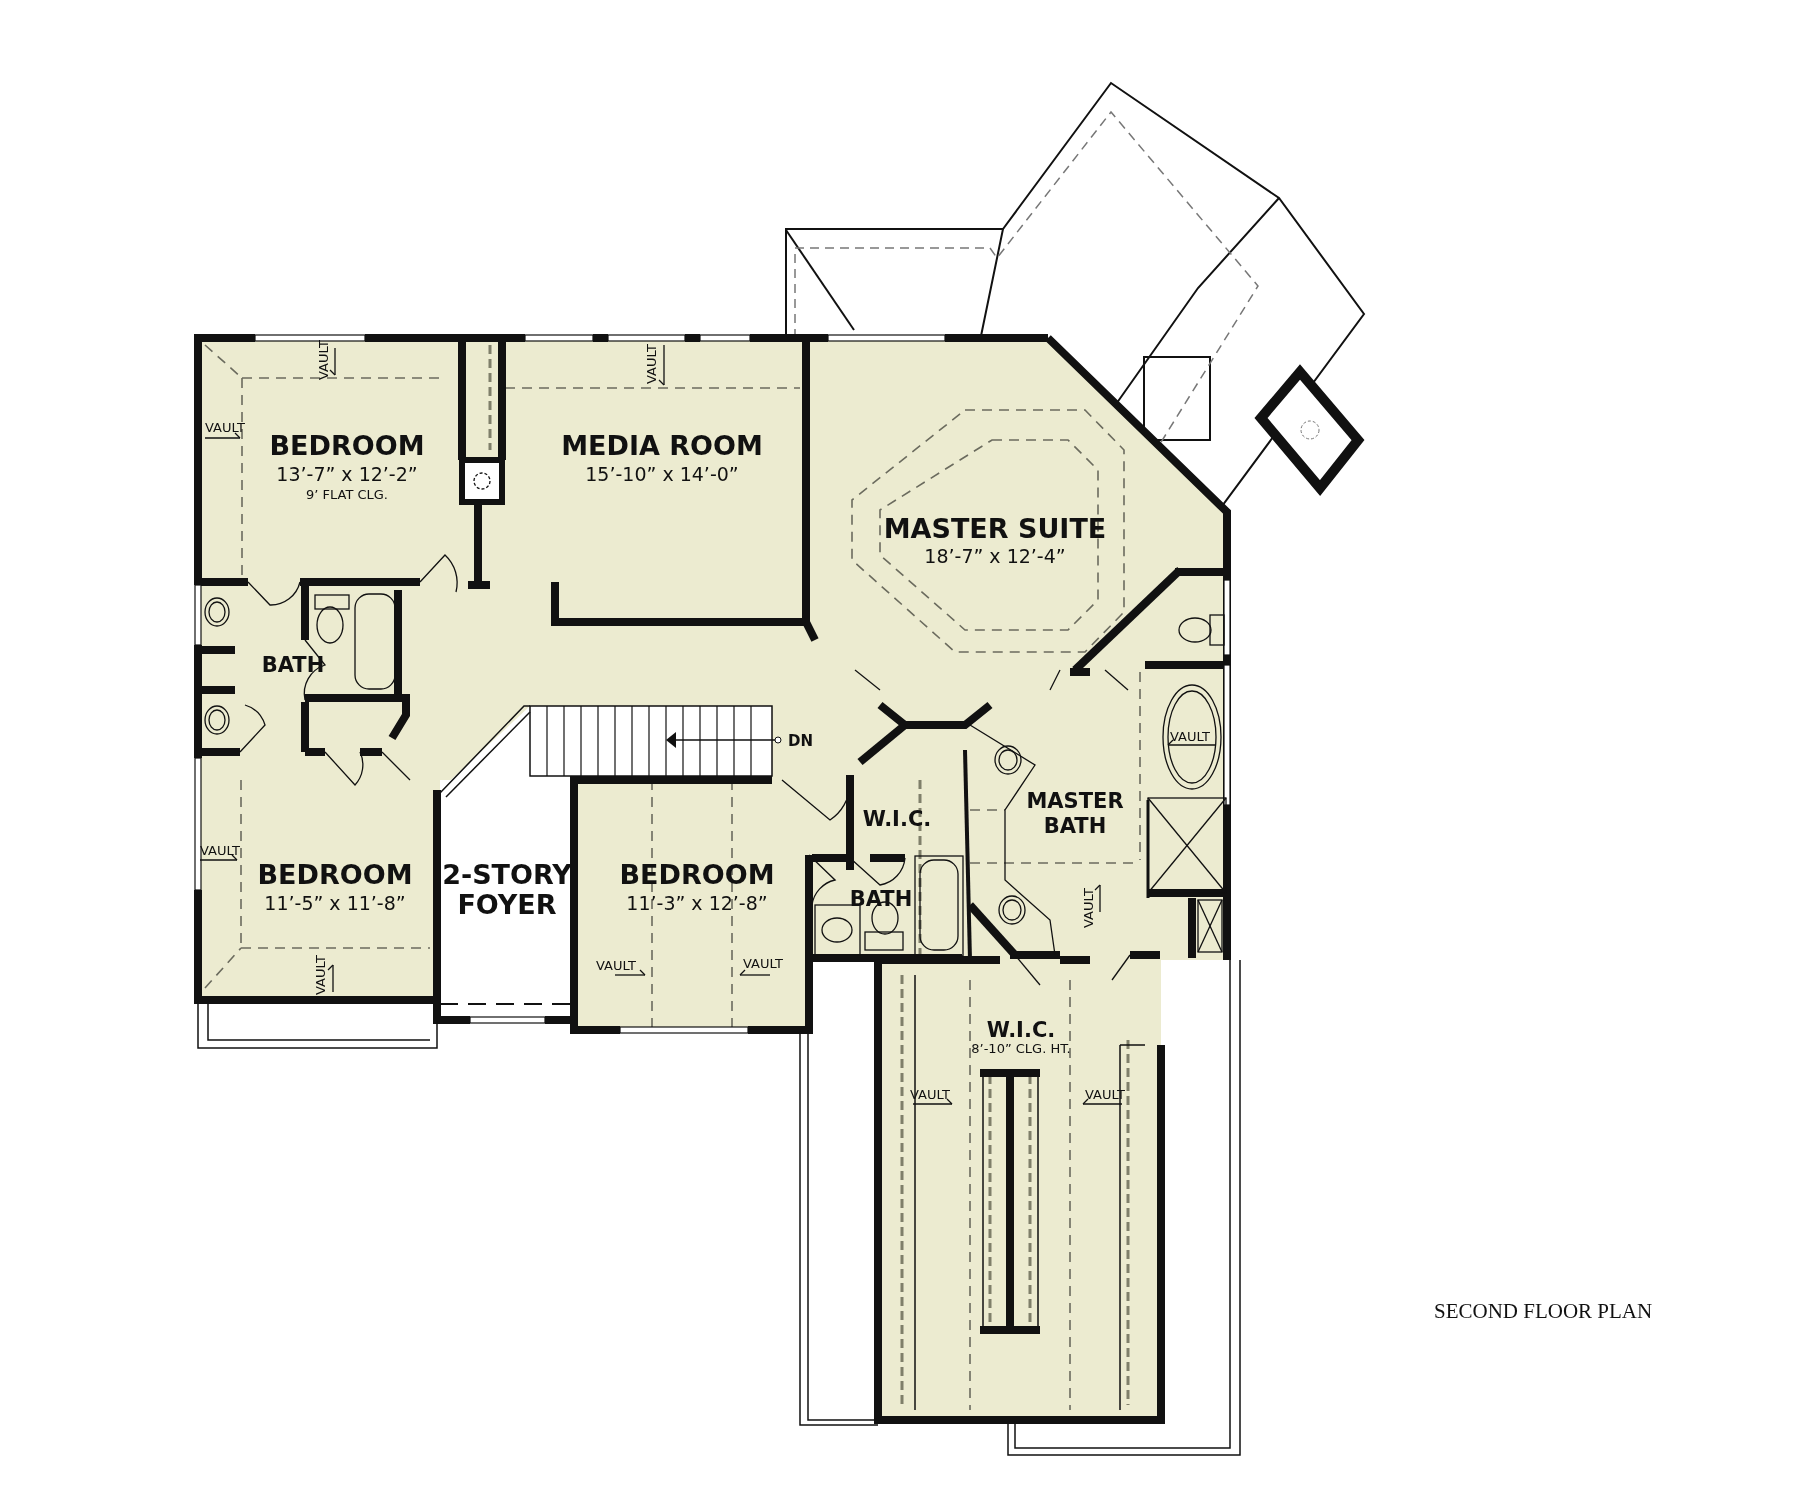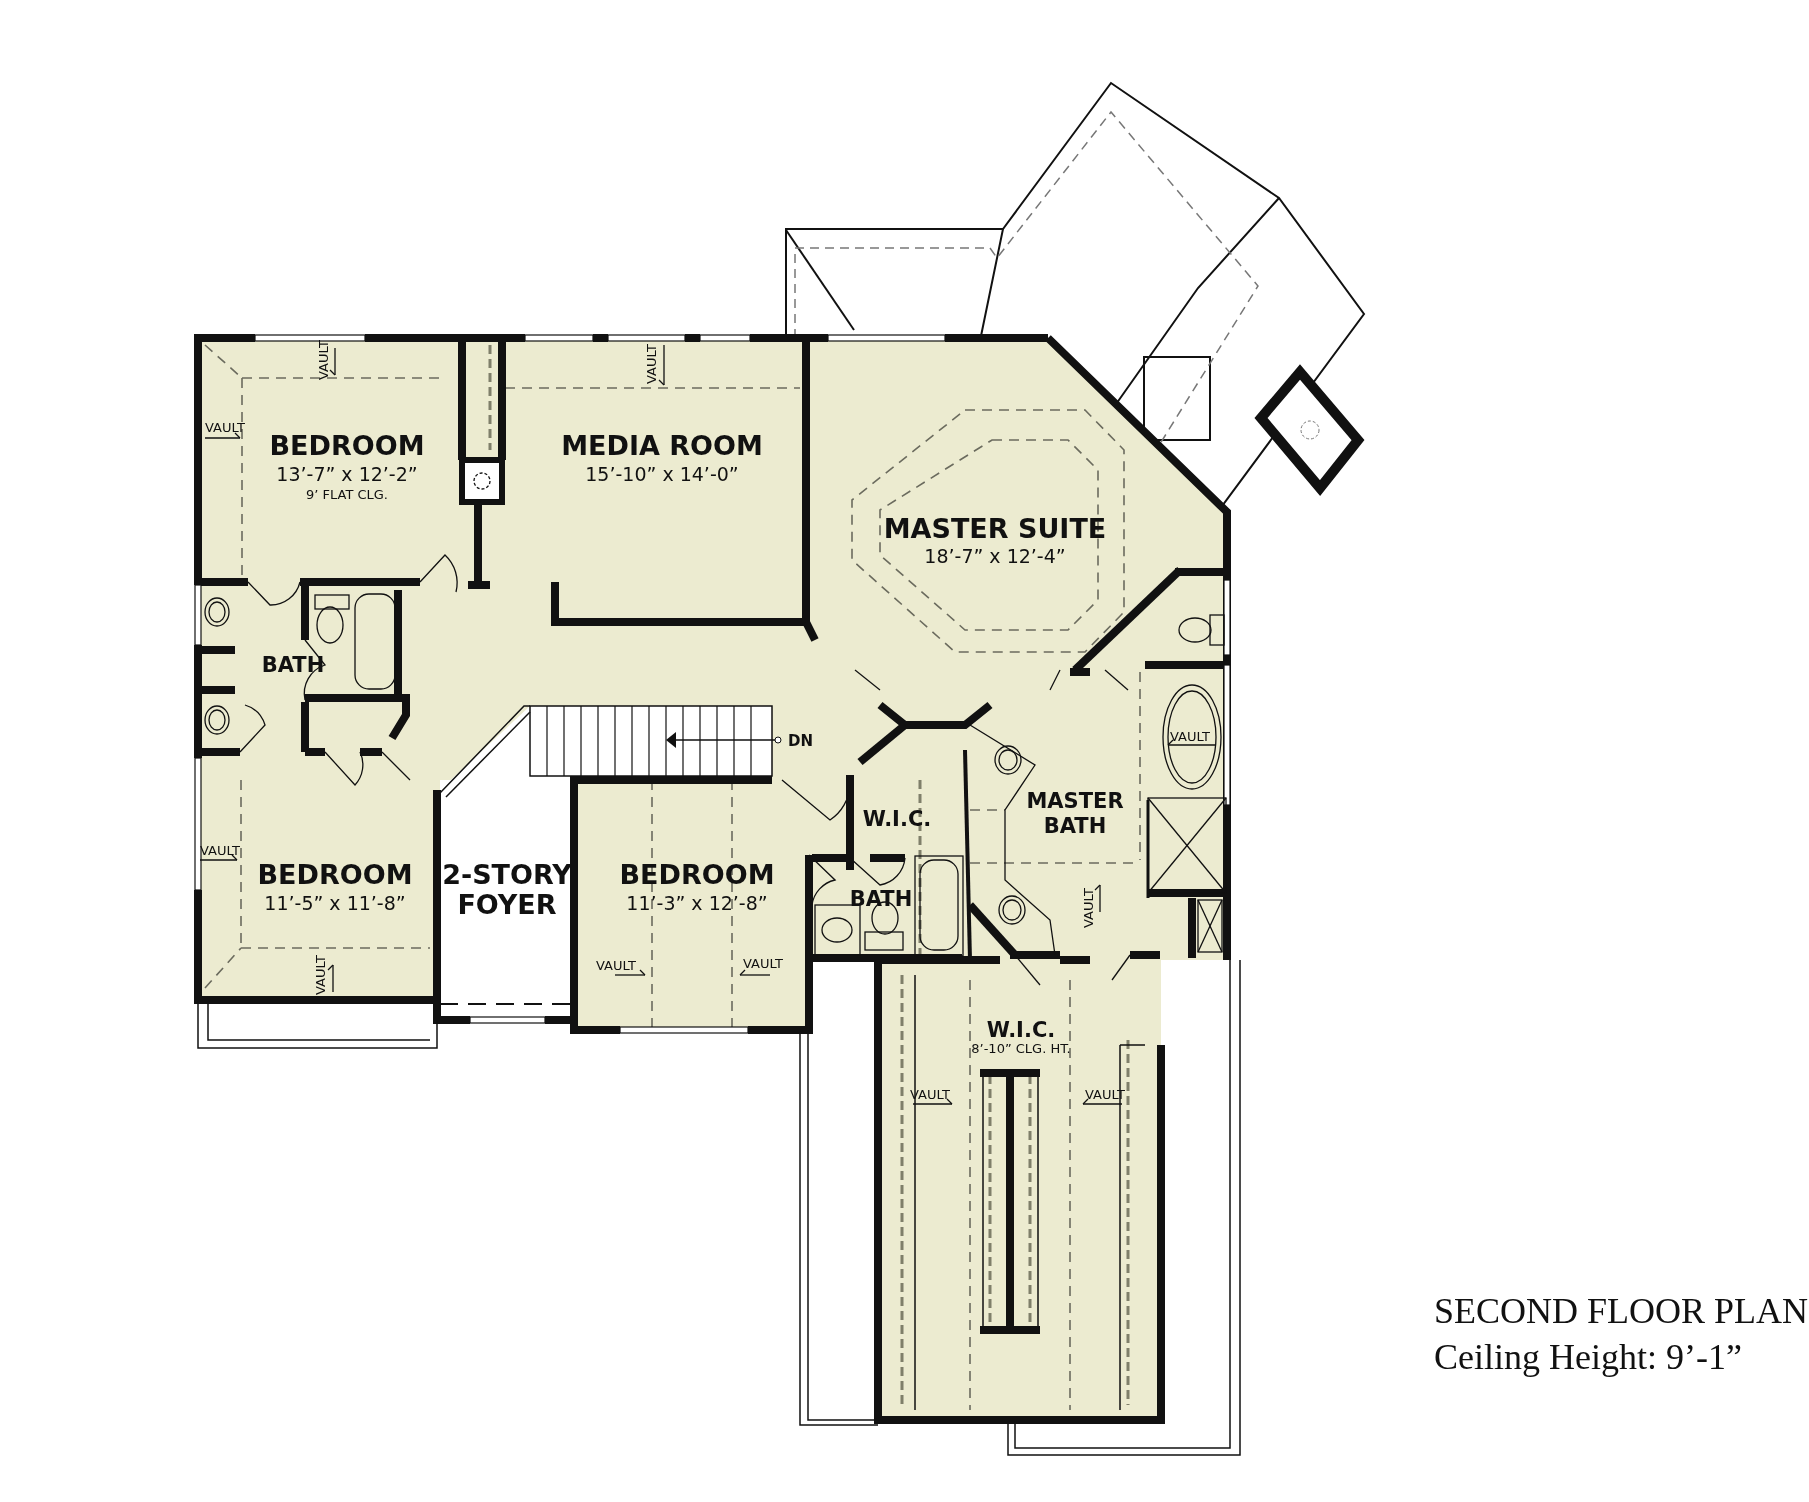--- a/index.html
+++ b/index.html
@@ -4,21 +4,21 @@
 <style>
   html, body { margin: 0; padding: 0; background: #ffffff; }
   body { width: 1809px; height: 1502px; position: relative; overflow: hidden; }
   #plan { position: absolute; left: 0; top: 0; }
   .room-title { font-family: "DejaVu Sans", sans-serif; font-weight: bold; font-size: 27px; fill: #111; }
   .room-dim { font-family: "DejaVu Sans", sans-serif; font-size: 19px; fill: #111; }
   .room-note { font-family: "DejaVu Sans", sans-serif; font-size: 13px; fill: #111; }
   .small-title { font-family: "DejaVu Sans", sans-serif; font-weight: bold; font-size: 21px; fill: #111; }
   .vault { font-family: "DejaVu Sans", sans-serif; font-size: 13px; fill: #111; }
   .dn { font-family: "DejaVu Sans", sans-serif; font-weight: bold; font-size: 15px; fill: #111; }
-  .caption { position: absolute; left: 1434px; top: 1288px; font-family: "Liberation Serif", serif; font-size: 36px; line-height: 46px; color: #111; }
+  .caption { position: absolute; left: 1434px; top: 1288px; font-family: "Liberation Serif", serif; font-size: 21px; line-height: 46px; color: #111; }
   .caption div { white-space: nowrap; }
 </style>
 </head>
 <body>
 
 <svg id="plan" width="1809" height="1502" viewBox="0 0 1809 1502" xmlns="http://www.w3.org/2000/svg">
 
   <g fill="none" stroke="#111" stroke-width="2">
     <polyline points="786,338 786,229 1003,229 981,336"></polyline>
     <line x1="786" y1="230" x2="854" y2="330"></line>
@@ -341,14 +341,13 @@
       <line x1="1083" y1="1104" x2="1122" y2="1104"></line>
         <line x1="1083" y1="1104" x2="1088" y2="1099"></line>
     </g>
   </g>
 
   <text class="dn" x="788" y="746">DN</text>
 </svg>
 
 <div class="caption">
   <div>SECOND FLOOR PLAN</div>
-  <div>Ceiling Height: 9’-1”</div>
 </div>
 
 </body></html>

